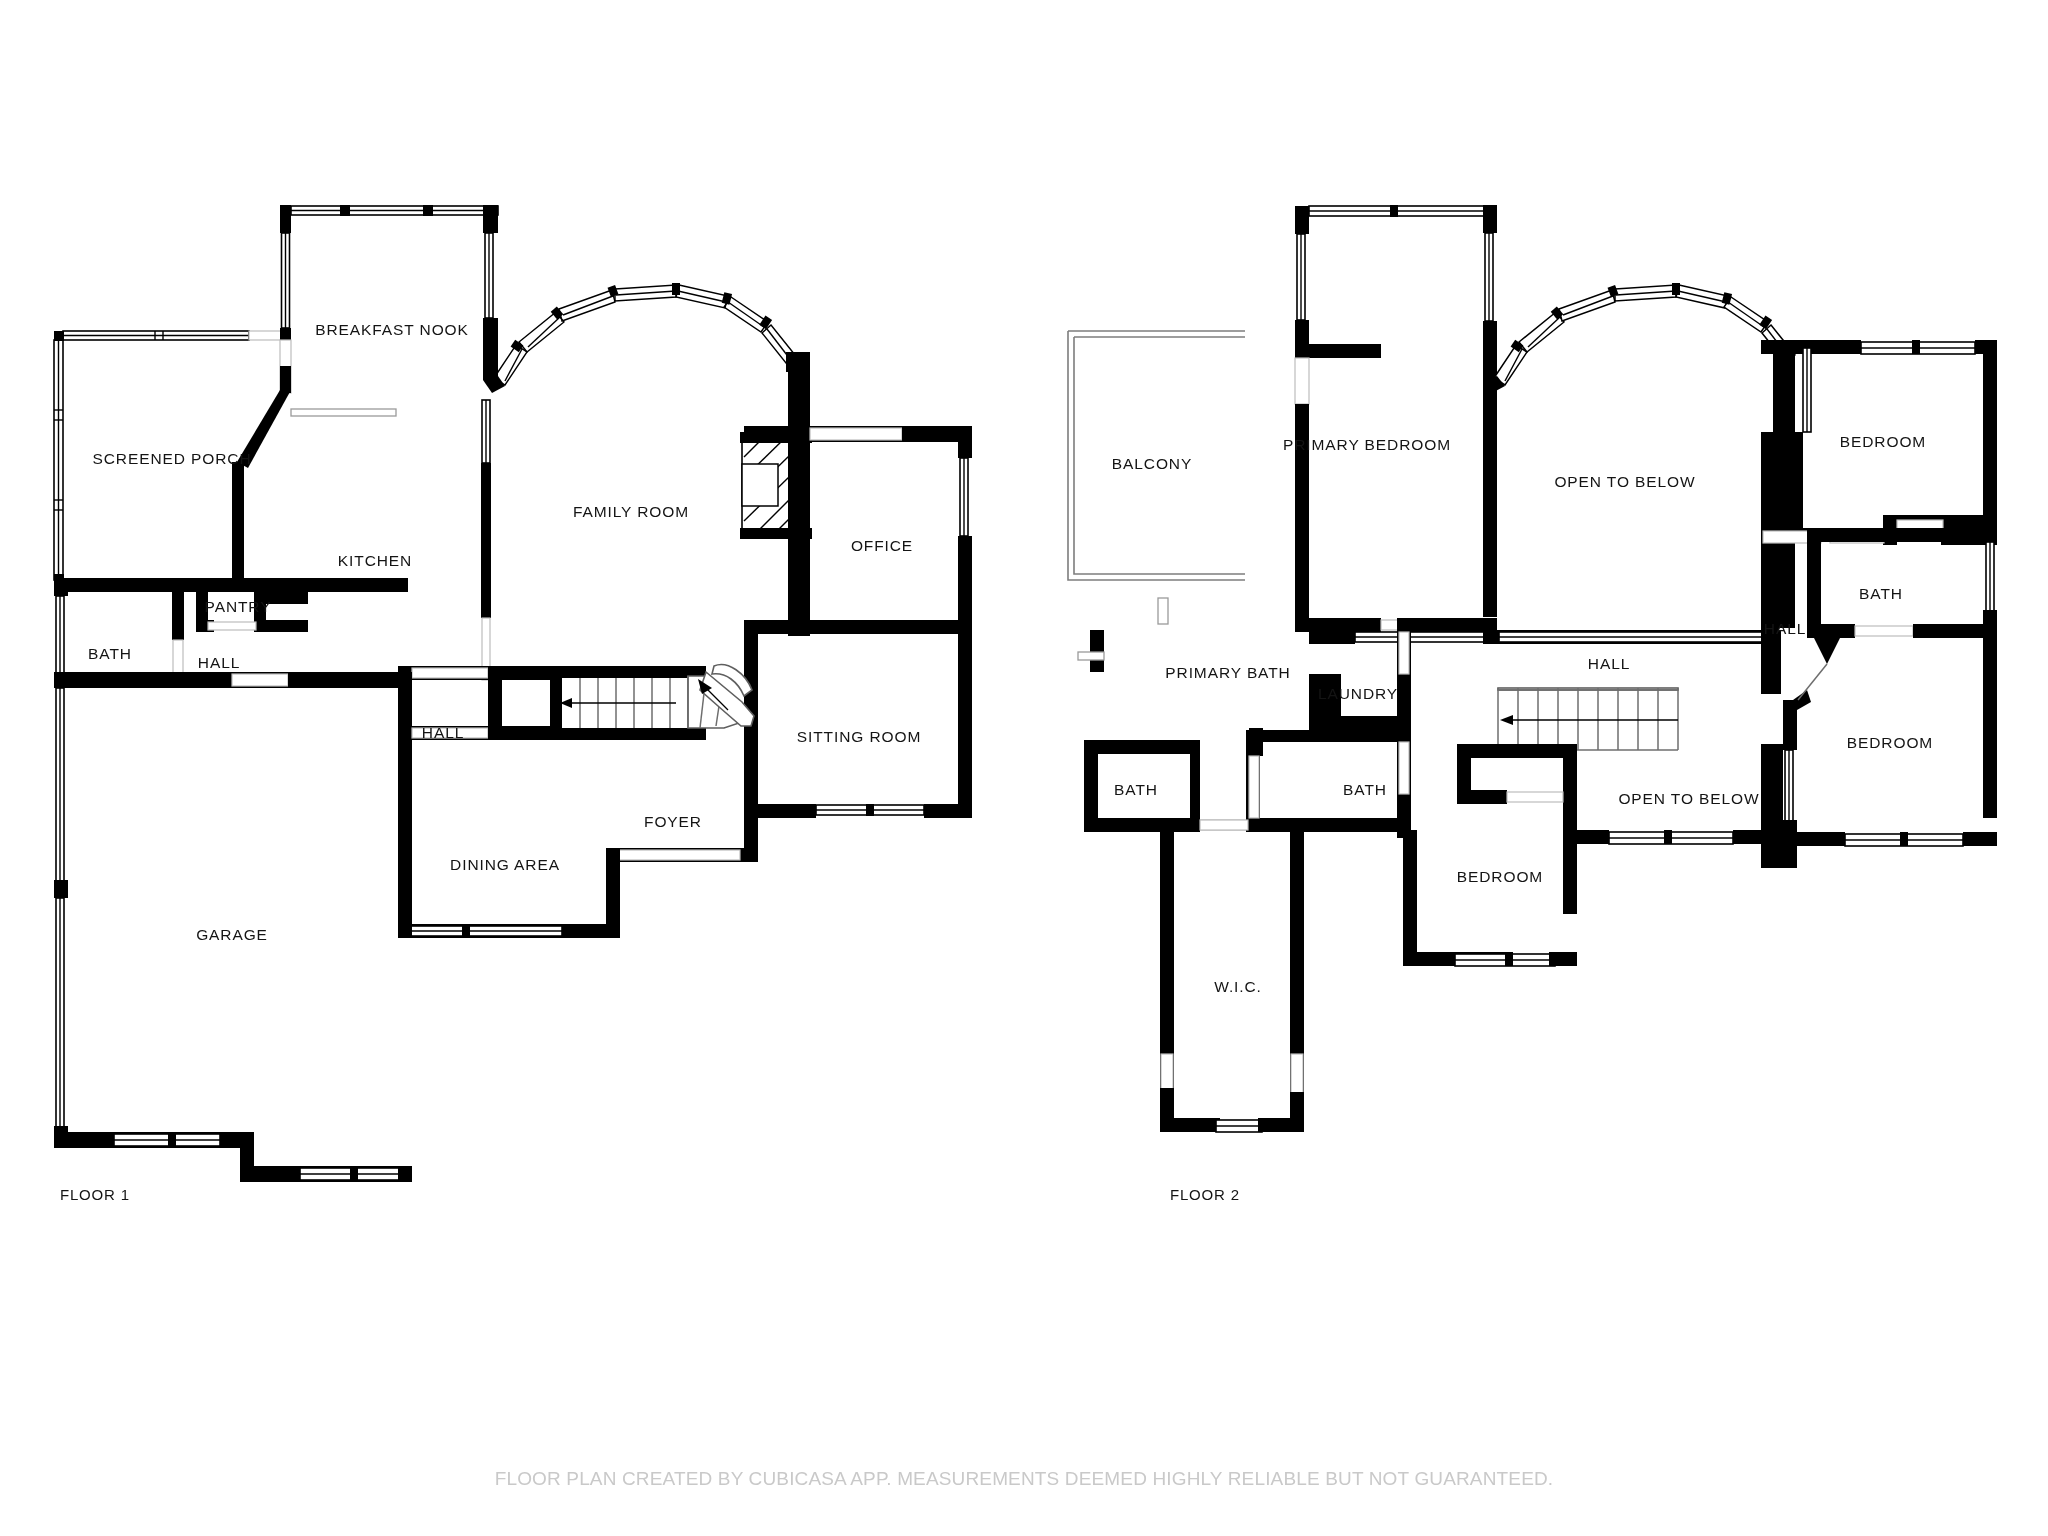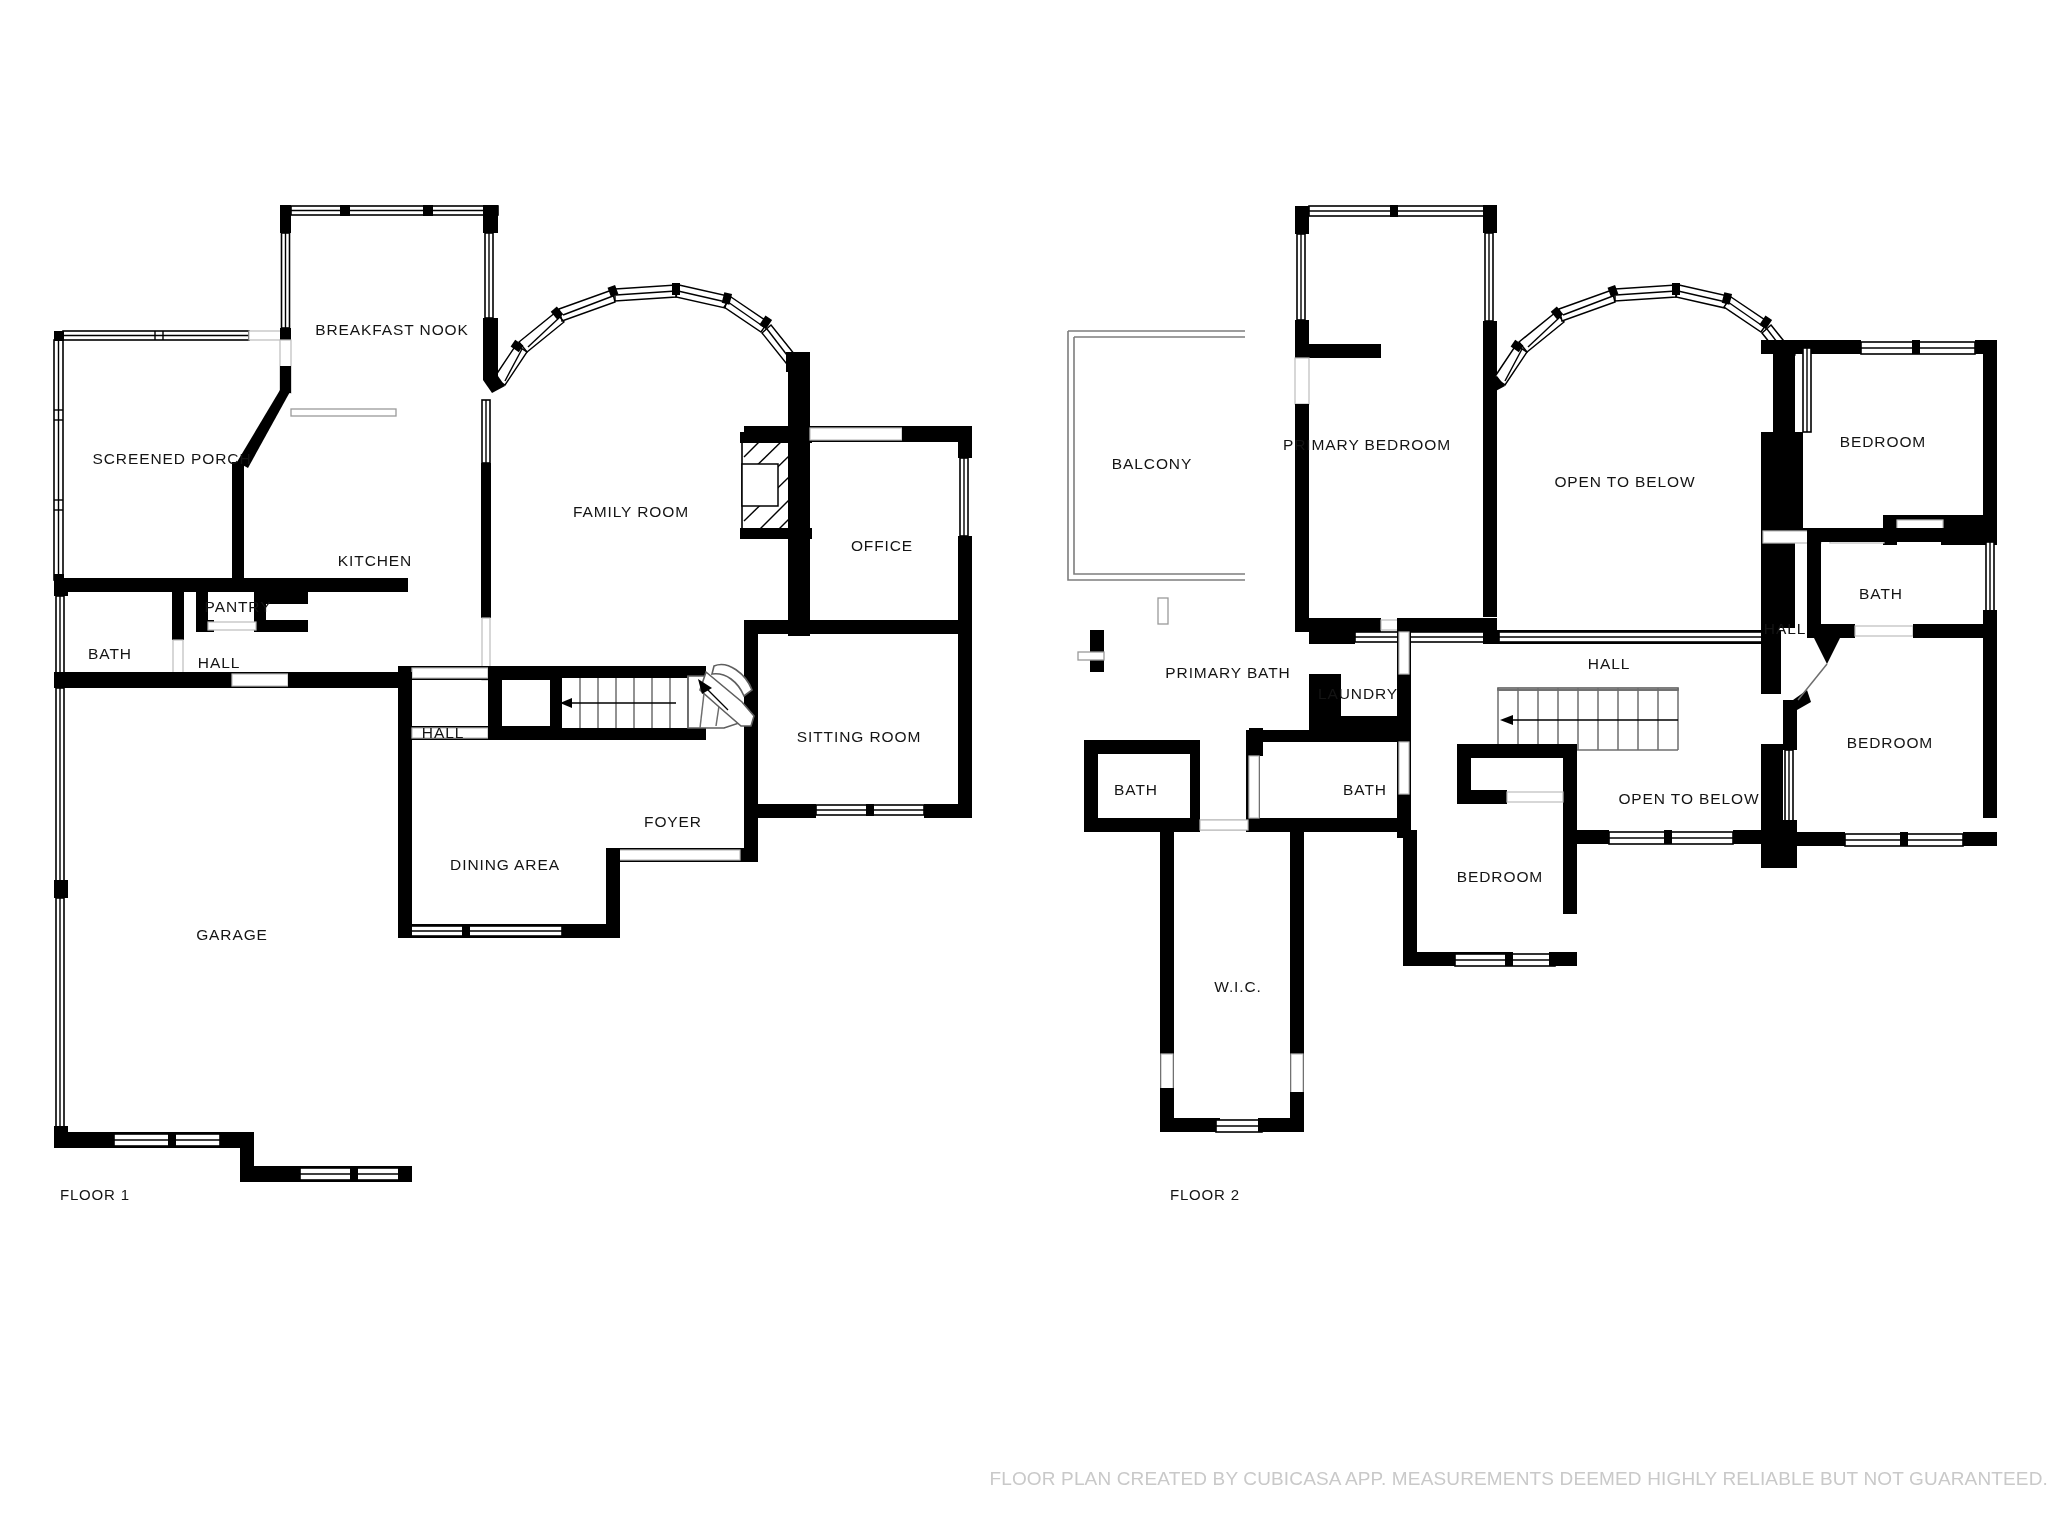--- a/index.html
+++ b/index.html
@@ -42,21 +42,21 @@
     letter-spacing: 0.8px;
     fill: #141414;
     text-anchor: start;
     dominant-baseline: middle;
   }
   .footer-note {
     position: absolute;
     left: 0;
     top: 1468px;
     width: 2048px;
-    text-align: right;
+    text-align: center;
     font-family: "Liberation Sans", sans-serif;
     font-size: 19px;
     letter-spacing: 0.15px;
     color: #c9c9c9;
     white-space: nowrap;
   }
   .wall { fill: #000000; }
   .thinwall { fill: none; stroke: #7d7d7d; stroke-width: 1.6; }
   .win-frame { fill: #ffffff; stroke: #000000; stroke-width: 1.6; }
   .win-line { stroke: #000000; stroke-width: 1.4; fill: none; }

